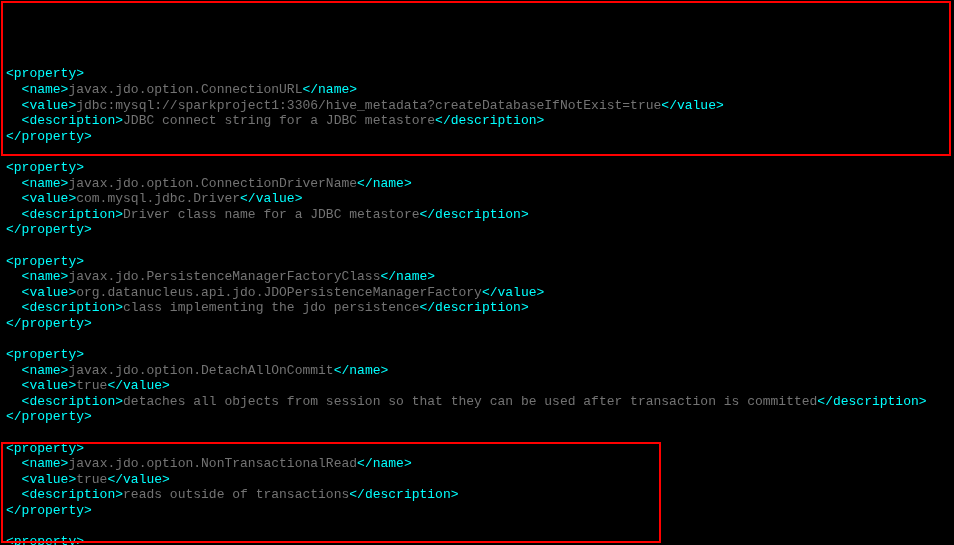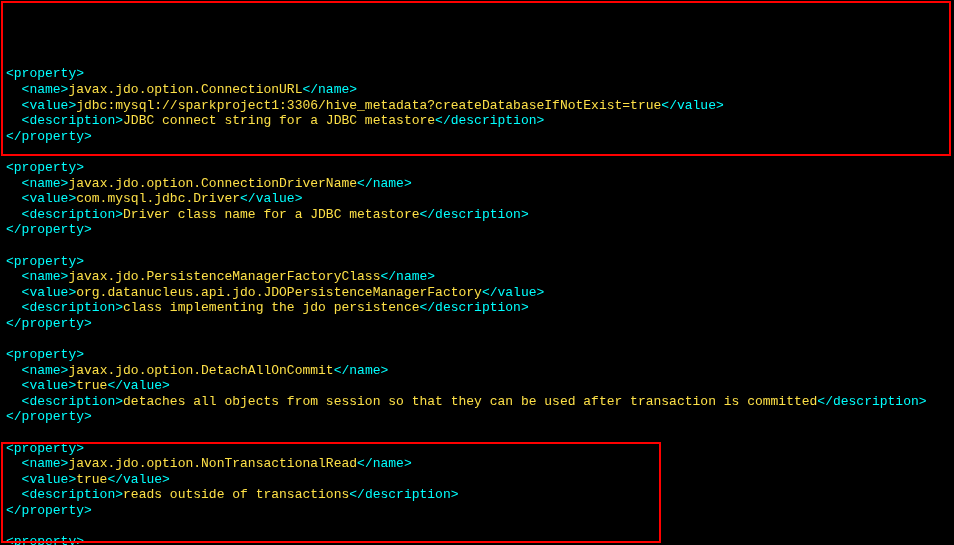--- a/index.html
+++ b/index.html
@@ -8,21 +8,21 @@
     font-family: "Consolas", "Courier New", monospace;
     font-size: 13px;
     line-height: 1.2;
     white-space: pre;
     padding: 4px 6px;
     width: 954px;
     height: 545px;
     overflow: hidden;
   }
   .tag { color: #00ffff; margin-top: 19px; }
-  .txt { color: #fde047; }
+  .txt { color: #737373; }
   .box1, .box2 {
     position: absolute;
     border: 2px solid #ff0000;
     pointer-events: none;
   }
   .box1 { left: 1px; top: 1px; width: 950px; height: 155px; }
   .box2 { left: 1px; top: 442px; width: 660px; height: 101px; }
 </style>
 </head>
 <body>

